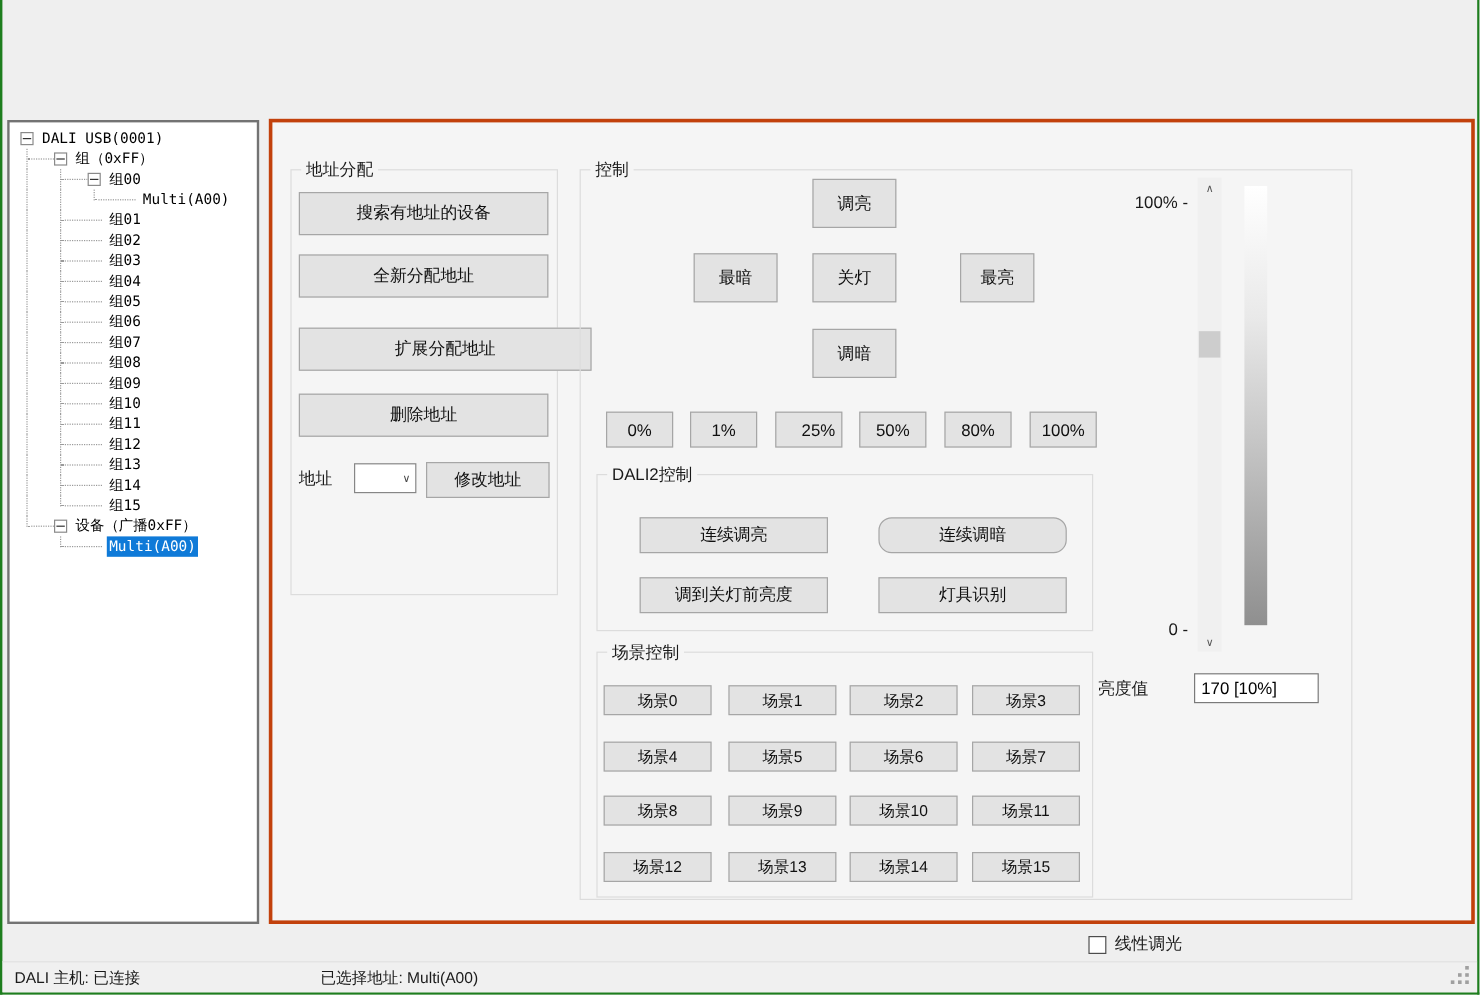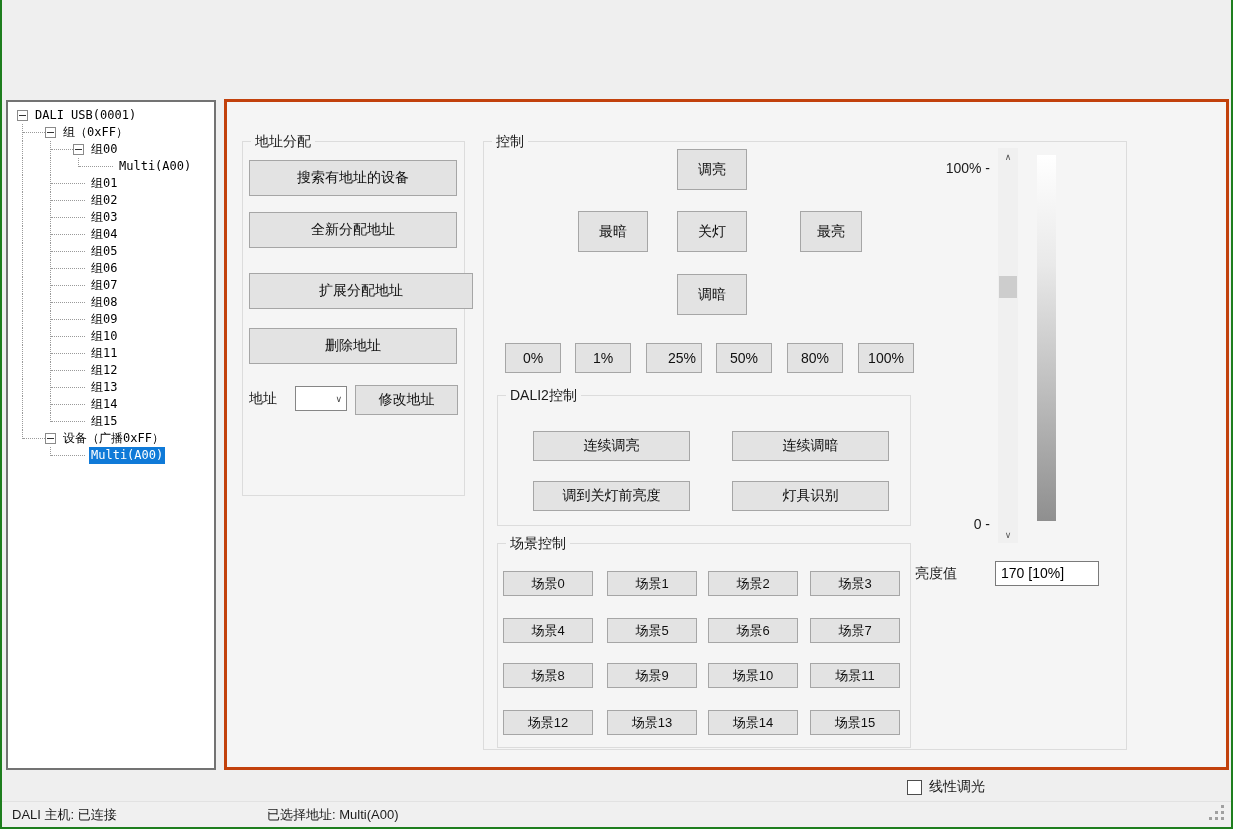--- a/index.html
+++ b/index.html
@@ -208,21 +208,21 @@
 
 
   <div class="tabpage">
 
     <div class="groupbox" style="left:15px;top:39px;width:223px;height:355px;">
       <span class="gb-title">地址分配</span>
     </div>
     <div id="addr-buttons">
         <div class="btn" style="left: 22px; width: 208px; height: 36px; top: 58px;">搜索有地址的设备</div>
         <div class="btn" style="left: 22px; width: 208px; height: 36px; top: 110px;">全新分配地址</div>
-        <div class="btn" style="left: 22px; width: 224px; height: 36px; top: 171px; font-family: Liberation Mono, monospace;">扩展分配地址</div>
+        <div class="btn" style="left: 22px; width: 244px; height: 36px; top: 171px; font-family: Liberation Mono, monospace;">扩展分配地址</div>
         <div class="btn" style="left: 22px; width: 208px; height: 36px; top: 226px;">删除地址</div>
       </div>
     <span class="lbl" style="left:22px;top:288px;">地址</span>
     <div class="combo">
       <span></span>
       <span class="chev">∨</span>
     </div>
     <div class="btn" style="left:128px;top:283px;width:103px;height:30px;">修改地址</div>
 
     <div class="groupbox" style="left:256px;top:39px;width:644px;height:609px;">
@@ -240,21 +240,21 @@
         <div class="btn" style="top: 241px; width: 56px; height: 30px; left: 489px;">50%</div>
         <div class="btn" style="top: 241px; width: 56px; height: 30px; left: 560px;">80%</div>
         <div class="btn" style="top: 241px; width: 56px; height: 30px; left: 631px;">100%</div>
       </div>
 
     <div class="groupbox" style="left:270px;top:293px;width:414px;height:131px;">
       <span class="gb-title">DALI2控制</span>
     </div>
     <div id="dali2-buttons">
         <div class="btn" style="width: 157px; height: 30px; left: 306px; top: 329px;">连续调亮</div>
-        <div class="btn" style="width: 157px; height: 30px; left: 505px; top: 329px;">连续调暗</div>
+        <div class="btn" style="width: 157px; height: 30px; left: 505px; top: 329px; border-radius: 11px;">连续调暗</div>
         <div class="btn" style="width: 157px; height: 30px; left: 306px; top: 379px;">调到关灯前亮度</div>
         <div class="btn" style="width: 157px; height: 30px; left: 505px; top: 379px;">灯具识别</div>
       </div>
 
     <div class="groupbox" style="left:270px;top:441px;width:414px;height:205px;">
       <span class="gb-title">场景控制</span>
     </div>
     <div id="scene-buttons">
         <div class="btn" style="width: 90px; height: 25px; font-size: 13px; left: 276px; top: 469px;">场景0</div>
         <div class="btn" style="width: 90px; height: 25px; font-size: 13px; left: 380px; top: 469px;">场景1</div>

